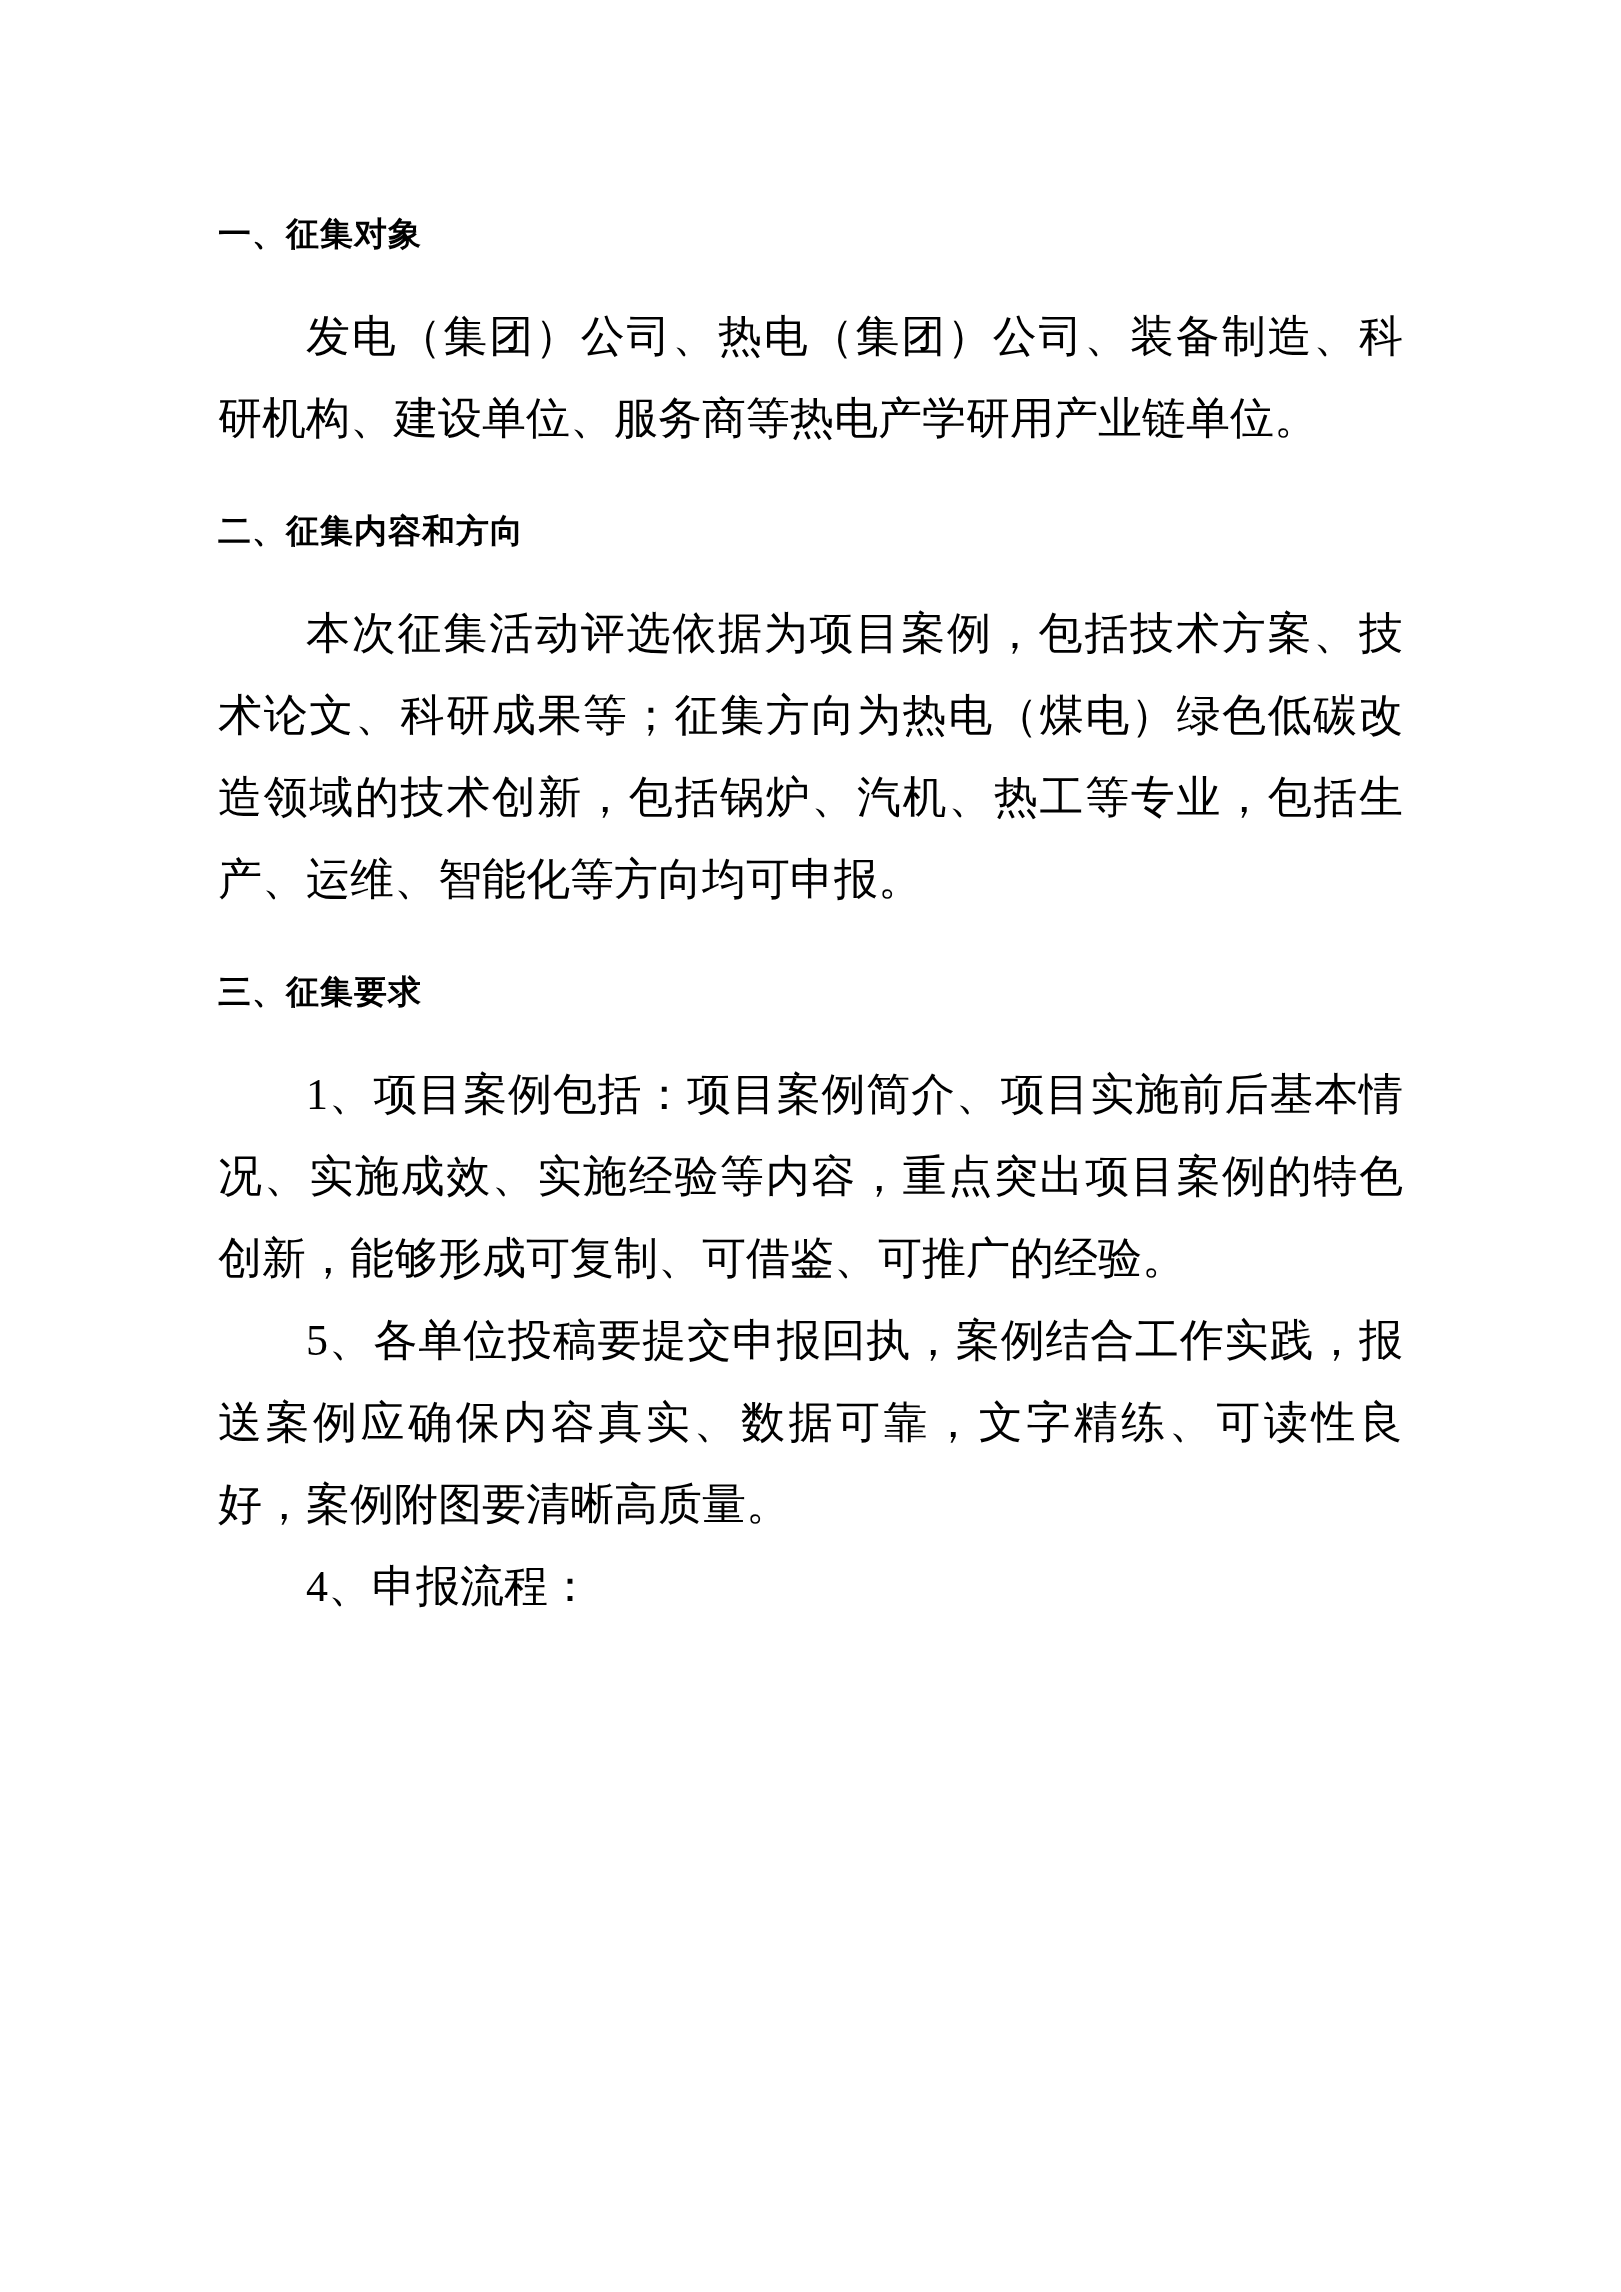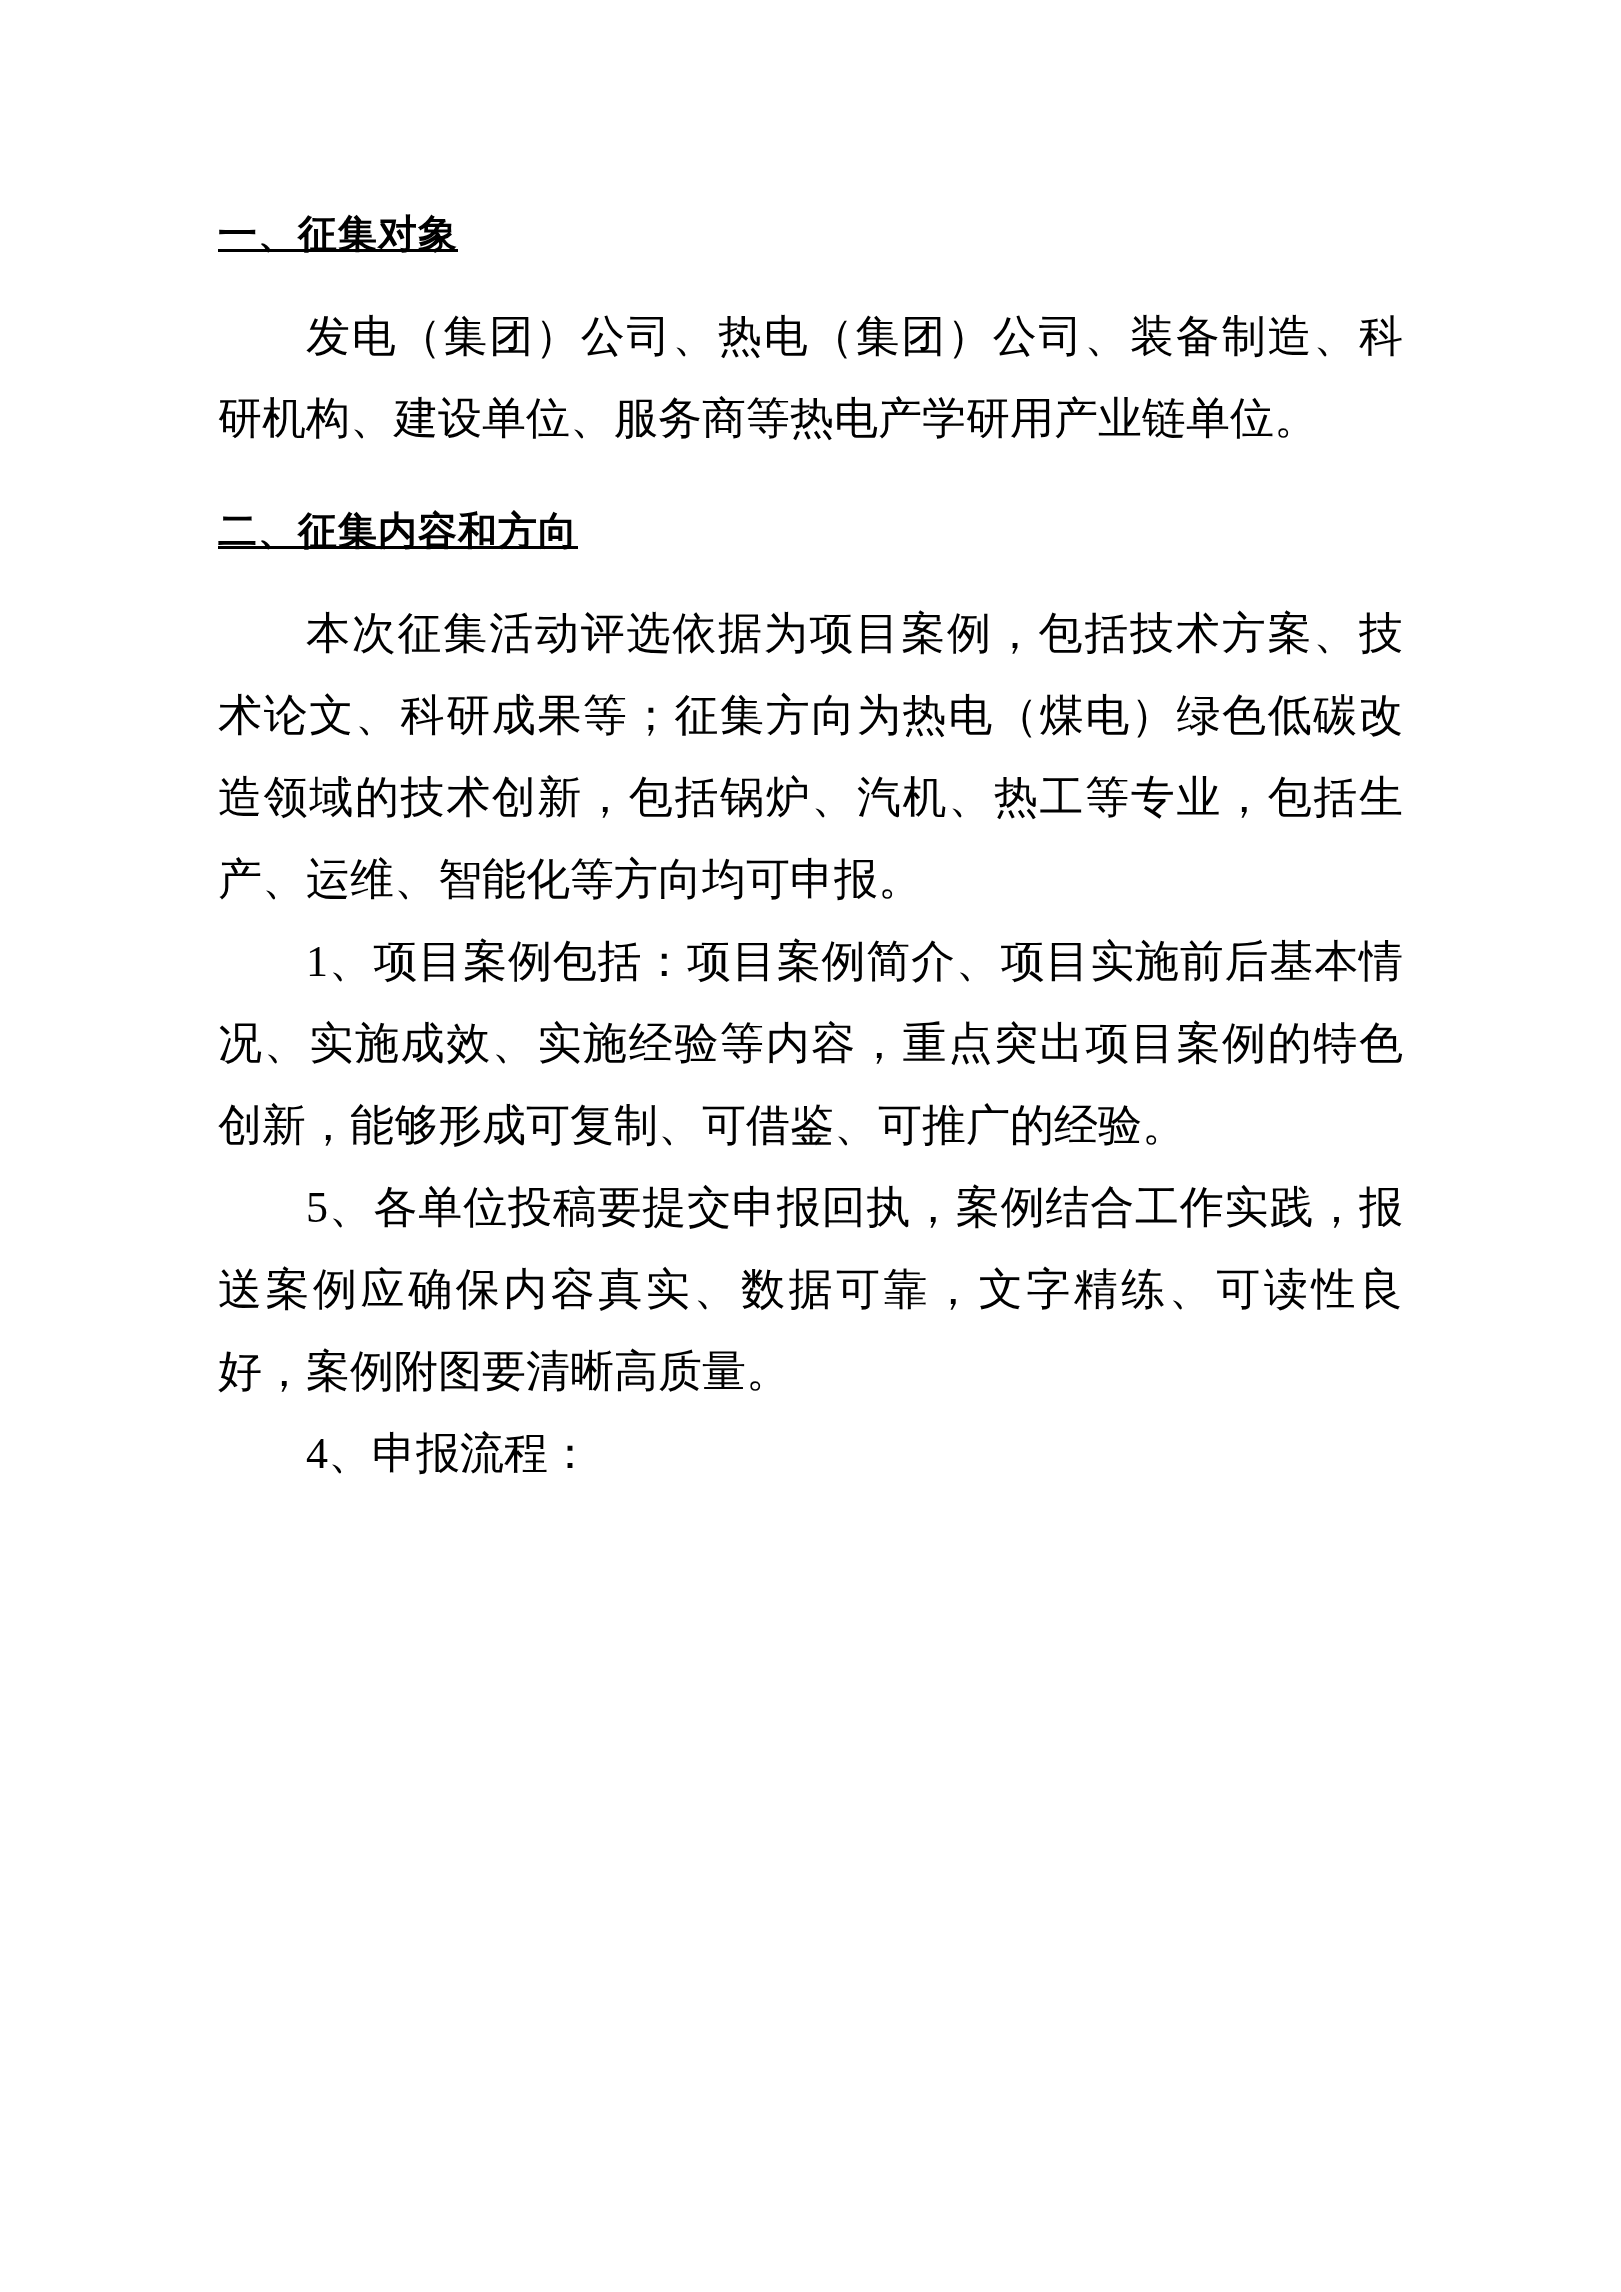--- a/index.html
+++ b/index.html
@@ -13,27 +13,26 @@
     height: 2293px;
     background: #ffffff;
     box-sizing: border-box;
     padding: 206px 218px 0 218px;
     overflow: hidden;
     color: #000000;
   }
   .doc-heading {
     font-family: "Liberation Sans", "DejaVu Sans", sans-serif;
     font-weight: bold;
-    font-size: 39px;
+    font-size: 33px;
     line-height: 55px;
     color: #000000;
     letter-spacing: 1px;
     margin: 43px 0 35px 0;
     white-space: nowrap;
-    text-decoration: underline;
   }
   .doc-heading.first {
     margin-top: 0;
   }
   .doc-para {
     font-family: "Liberation Serif", "DejaVu Serif", serif;
     font-size: 44px;
     line-height: 82px;
     color: #000000;
     margin: 0;
@@ -47,19 +46,20 @@
 <body>
 
 <div class="page">
 
   <div class="doc-heading first">一、征集对象</div>
   <p class="doc-para">发电（集团）公司、热电（集团）公司、装备制造、科研机构、建设单位、服务商等热电产学研用产业链单位。</p>
 
   <div class="doc-heading">二、征集内容和方向</div>
   <p class="doc-para">本次征集活动评选依据为项目案例，包括技术方案、技术论文、科研成果等；征集方向为热电（煤电）绿色低碳改造领域的技术创新，包括锅炉、汽机、热工等专业，包括生产、运维、智能化等方向均可申报。</p>
 
+  <div class="doc-heading">三、征集要求</div>
   <p class="doc-para">1、项目案例包括：项目案例简介、项目实施前后基本情况、实施成效、实施经验等内容，重点突出项目案例的特色创新，能够形成可复制、可借鉴、可推广的经验。</p>
   <p class="doc-para">5、各单位投稿要提交申报回执，案例结合工作实践，报送案例应确保内容真实、数据可靠，文字精练、可读性良好，案例附图要清晰高质量。</p>
 
   <p class="doc-para">4、申报流程：</p>
 
 </div>
 
 
 </body></html>

